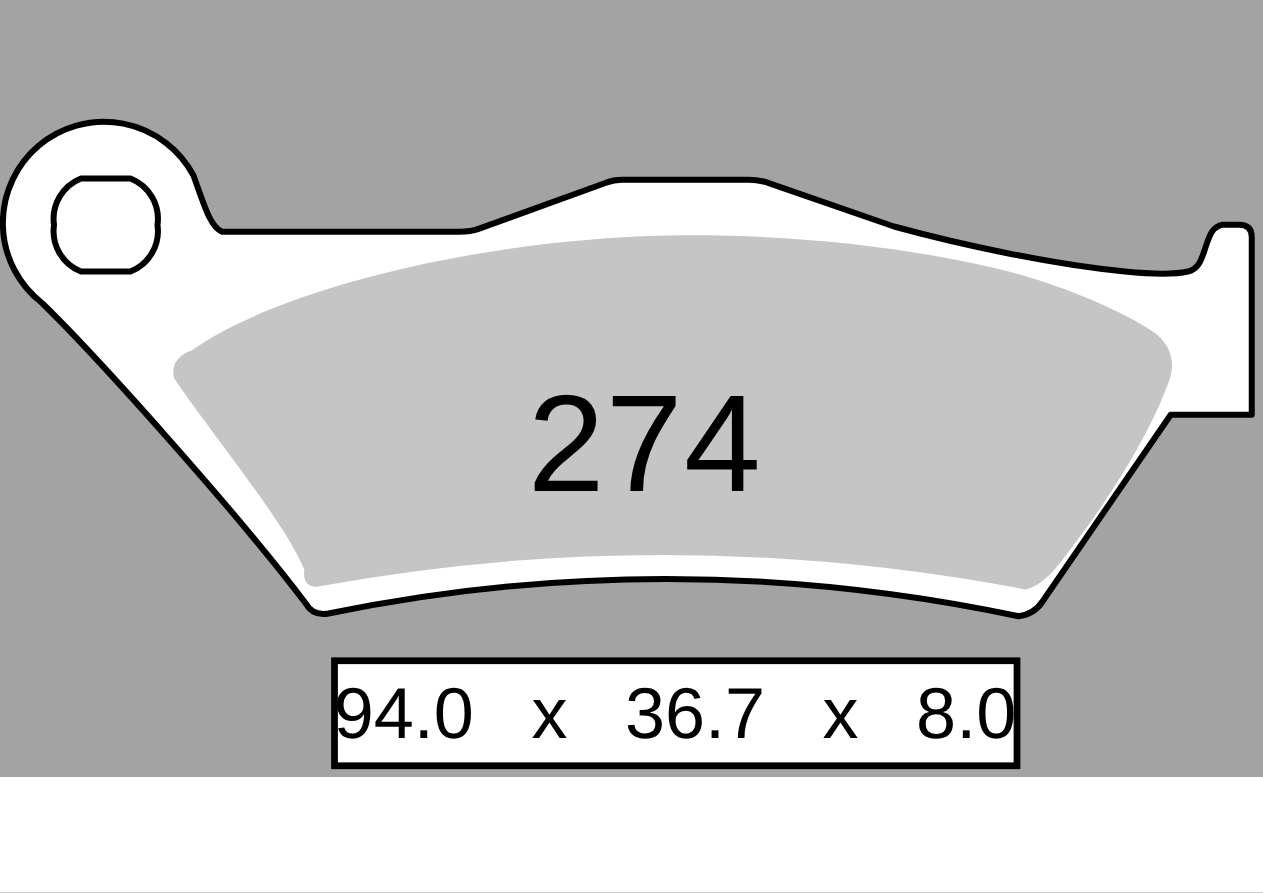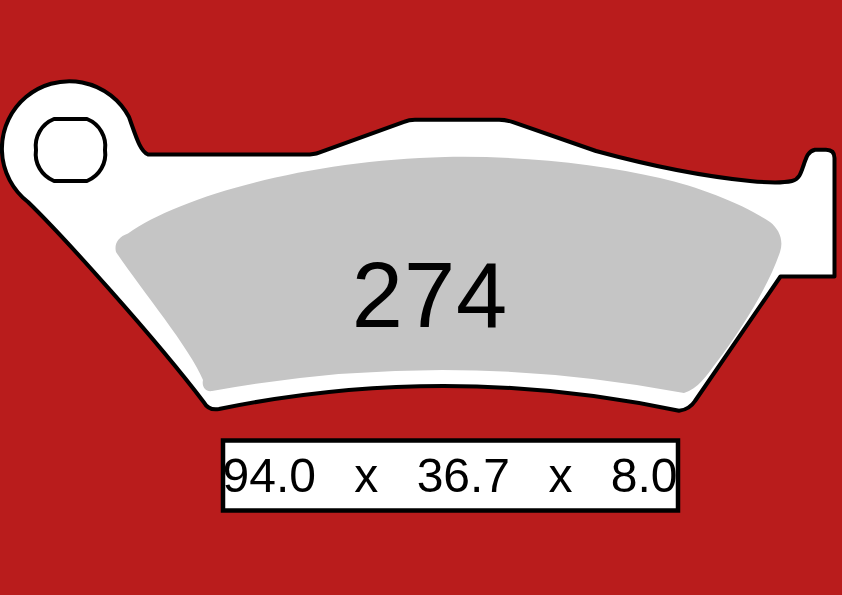--- a/index.html
+++ b/index.html
@@ -3,22 +3,22 @@
 <meta charset="utf-8">
 <style>
   html, body {
     margin: 0;
     padding: 0;
     background: #ffffff;
   }
   .stage {
     position: relative;
     width: 842px;
-    height: 595px;
-    background: #b91c1c;
+    height: 518px;
+    background: #a3a3a3;
     overflow: hidden;
     font-family: "Liberation Sans", "DejaVu Sans", sans-serif;
   }
   .stage svg {
     display: block;
     width: 842px;
     height: 595px;
   }
   .plate-outline {
     fill: #ffffff;

